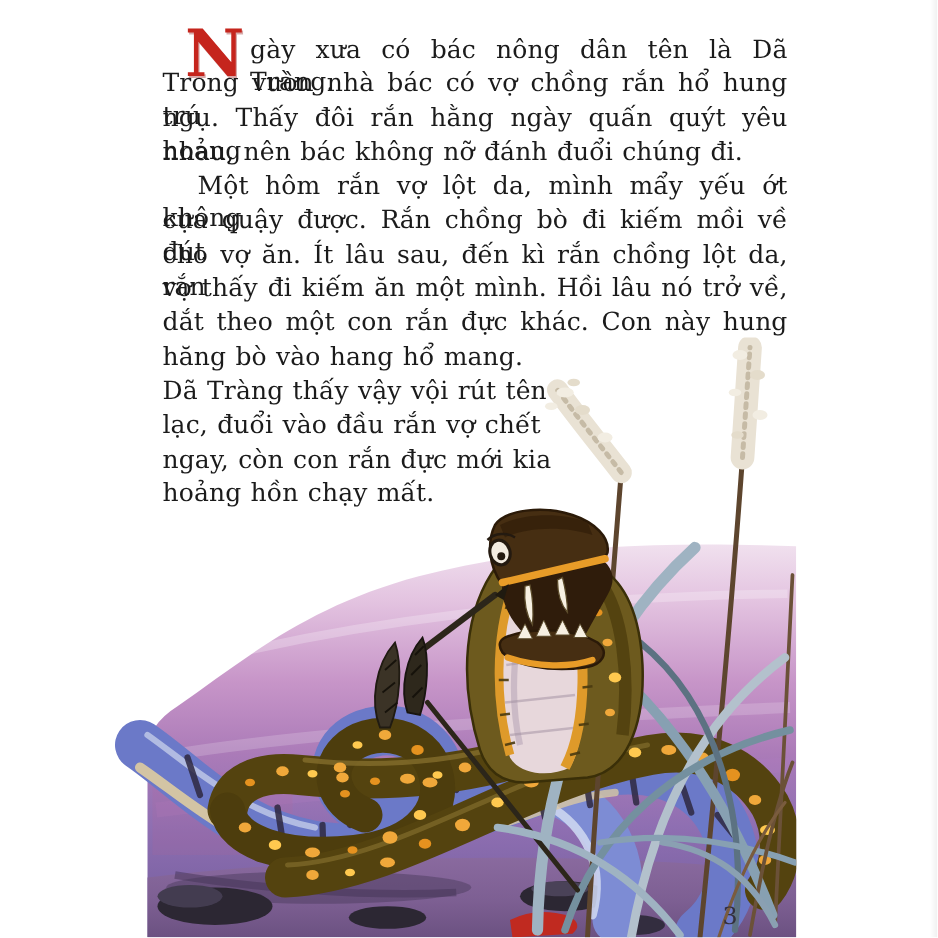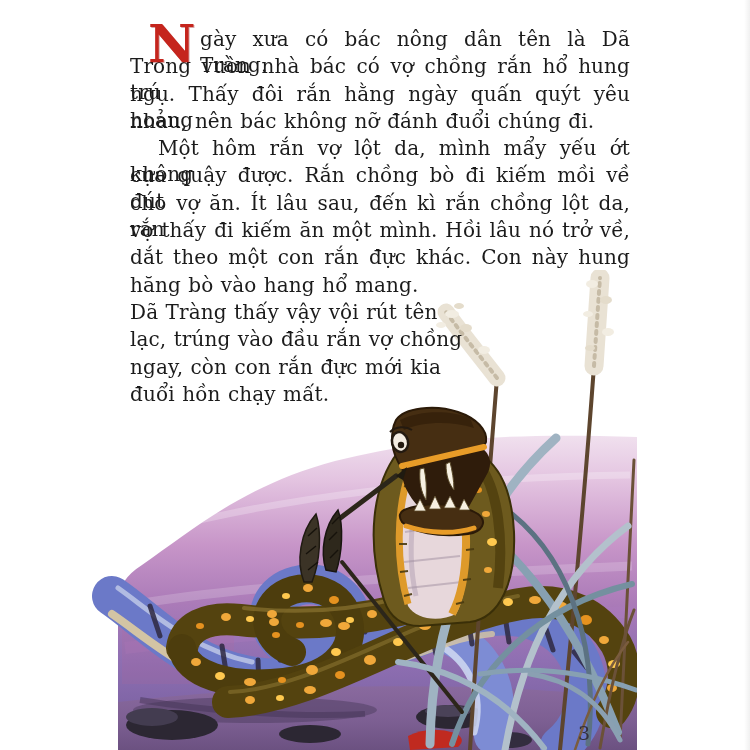--- a/index.html
+++ b/index.html
@@ -41,23 +41,23 @@
     <span class="line j">Trong vườn nhà bác có vợ chồng rắn hổ hung trú</span>
     <span class="line j">ngụ. Thấy đôi rắn hằng ngày quấn quýt yêu hoảng</span>
     <span class="line">nhau, nên bác không nỡ đánh đuổi chúng đi.</span>
     <span class="line j indent">Một hôm rắn vợ lột da, mình mẩy yếu ớt không</span>
     <span class="line j">cựa quậy được. Rắn chồng bò đi kiếm mồi về đút</span>
     <span class="line j">cho vợ ăn. Ít lâu sau, đến kì rắn chồng lột da, rắn</span>
     <span class="line j">vợ thấy đi kiếm ăn một mình. Hồi lâu nó trở về,</span>
     <span class="line j">dắt theo một con rắn đực khác. Con này hung</span>
     <span class="line narrow">hăng bò vào hang hổ mang.</span>
     <span class="line narrow">Dã Tràng thấy vậy vội rút tên</span>
-    <span class="line narrow">lạc, trúng vào đầu rắn vợ chồng</span>
+    <span class="line narrow">lạc, đuổi vào đầu rắn vợ chết</span>
     <span class="line narrow">ngay, còn con rắn đực mới kia</span>
-    <span class="line narrow">đuổi hồn chạy mất.</span>
+    <span class="line narrow">hoảng hồn chạy mất.</span>
   </div>
 
   <svg class="illu" viewBox="0 0 637 480" width="637" height="480" xmlns="http://www.w3.org/2000/svg">
     <defs>
       <linearGradient id="wash" x1="0" y1="160" x2="0" y2="480" gradientUnits="userSpaceOnUse">
         <stop offset="0" stop-color="#f2e4f0"></stop>
         <stop offset="0.16" stop-color="#e3c3e0"></stop>
         <stop offset="0.36" stop-color="#c795c8"></stop>
         <stop offset="0.54" stop-color="#ab7bb8"></stop>
         <stop offset="0.72" stop-color="#8f6fb2"></stop>

